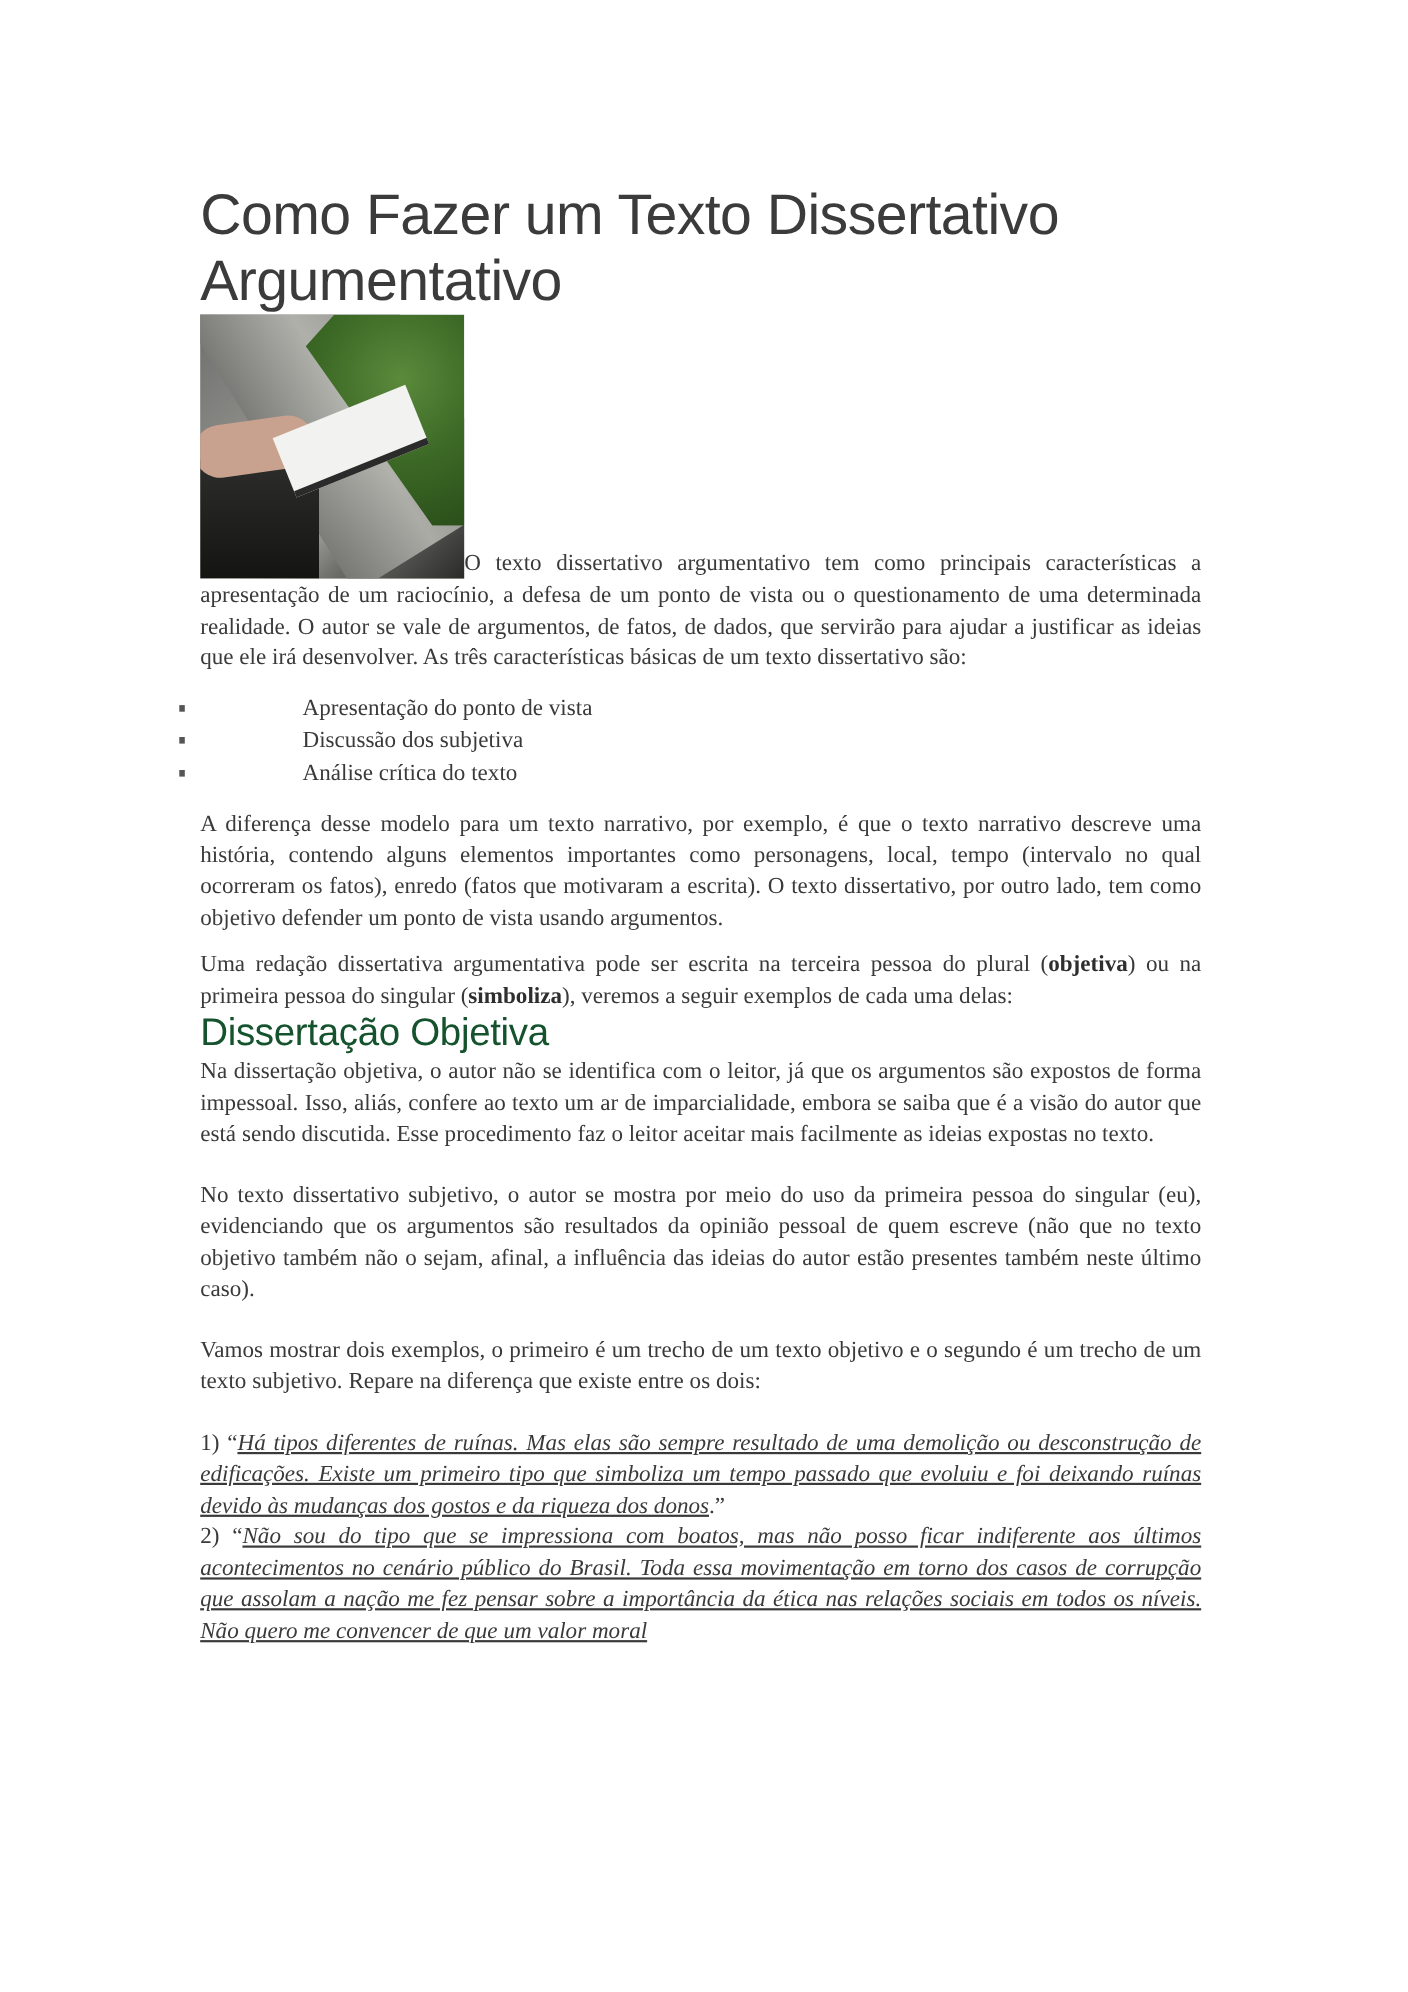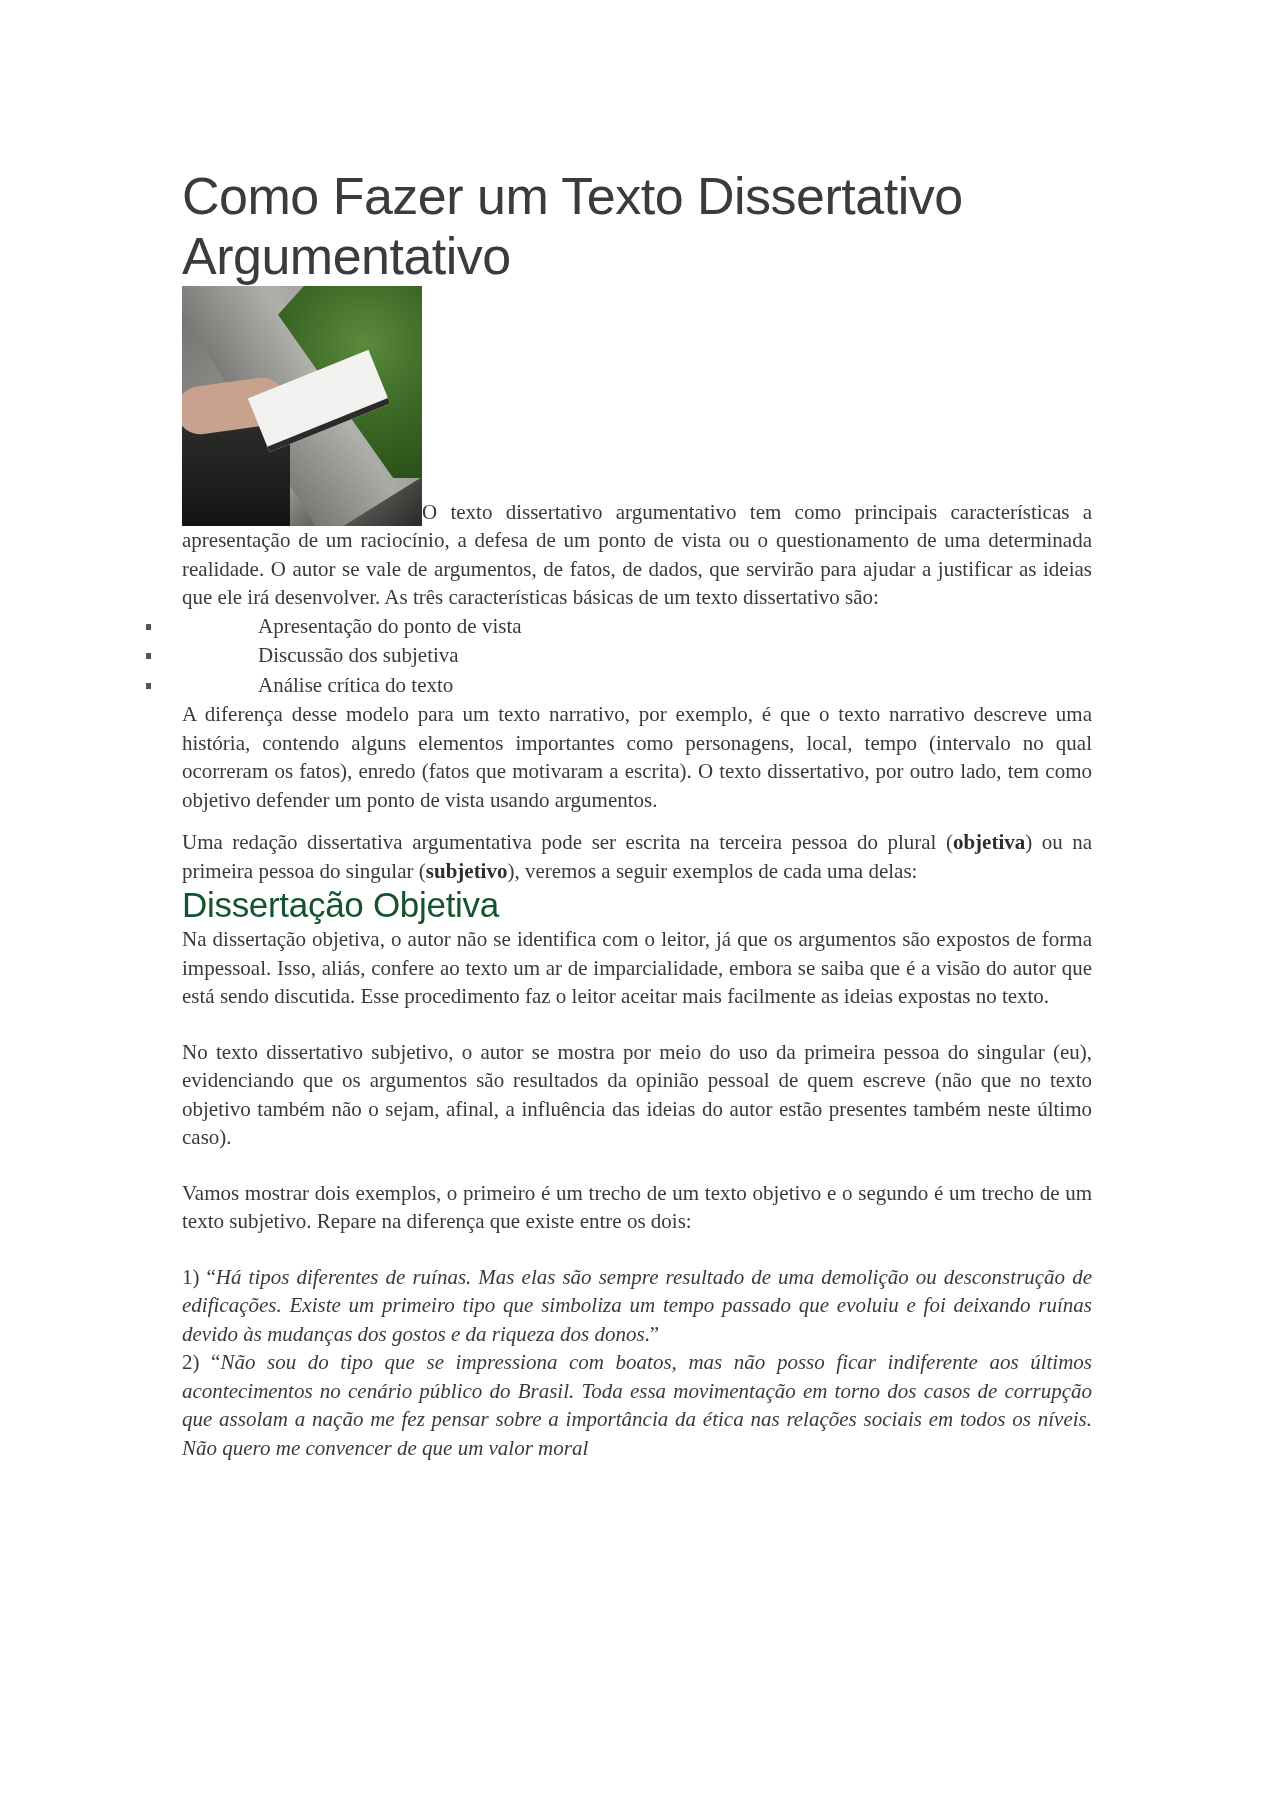--- a/index.html
+++ b/index.html
@@ -10,27 +10,27 @@
   .photo { display: inline-block; width: 240px; height: 240px; vertical-align: bottom; position: relative; overflow: hidden;
            background: linear-gradient(135deg, #6e6e6e 0%, #8a8a86 30%, #bdbdb8 55%, #6b6b68 75%, #2a2a28 100%); }
   .photo .green { position: absolute; right: 0; top: 0; width: 60%; height: 80%;
            background: radial-gradient(circle at 60% 30%, #5b8a3c 0%, #3d6a26 45%, #274a18 100%);
            clip-path: polygon(18% 0, 100% 0, 100% 100%, 80% 100%, 0 15%); }
   .photo .rail { position: absolute; left: -10%; top: -5%; width: 70%; height: 130%; background: linear-gradient(90deg,#7a7a76,#b5b5b0,#8f8f8b); transform: rotate(-32deg); transform-origin: top left; opacity: 0.9; }
   .photo .book { position: absolute; left: 72px; top: 86px; width: 130px; height: 52px; background: #f2f2f0; transform: rotate(-22deg); border-bottom: 6px solid #2b2b2b; }
   .photo .hand { position: absolute; left: -6px; top: 96px; width: 110px; height: 48px; border-radius: 24px; background: #c9a28f; transform: rotate(-8deg); }
   .photo .dark { position: absolute; left: 0; bottom: 0; width: 45%; height: 45%; background: linear-gradient(180deg,#2d2d2b,#141413); }
   p, .list li { font-family: "Liberation Serif", serif; font-size: 21px; line-height: 28.5px; color: #3a3a3a; margin: 0; text-align: justify; }
-  .list { list-style: none; margin: 0; padding: 0; }
+  .list { list-style: none; margin: 17px; padding: 0; }
   .list li { position: relative; padding-left: 76px; text-align: left; line-height: 29.5px; }
   .list li::before { content: ""; position: absolute; left: -36px; top: 12px; width: 5px; height: 6px; background: #555; }
   .gap { height: 14px; }
   .gap-l { height: 27px; }
   h2 { font-family: "Liberation Sans", sans-serif; font-size: 35px; line-height: 40px; font-weight: normal; color: #14532d; margin: 0; letter-spacing: -0.3px; }
-  .italic { font-style: italic; }
+  .italic { font-style: italic; text-decoration: underline; }
   b { font-weight: bold; color: #2e2e2e; }
 </style>
 </head>
 <body>
 
 <div class="page">
   <h1 class="title">Como Fazer um Texto Dissertativo Argumentativo</h1>
 
   <div class="intro">
     <p>
@@ -47,21 +47,21 @@
   <ul class="list">
     <li>Apresentação do ponto de vista</li>
     <li>Discussão dos subjetiva</li>
     <li>Análise crítica do texto</li>
   </ul>
 
   <p>A diferença desse modelo para um texto narrativo, por exemplo, é que o texto narrativo descreve uma história, contendo alguns elementos importantes como personagens, local, tempo (intervalo no qual ocorreram os fatos), enredo (fatos que motivaram a escrita). O texto dissertativo, por outro lado, tem como objetivo defender um ponto de vista usando argumentos.</p>
 
   <div class="gap"></div>
 
-  <p><span>Uma redação dissertativa argumentativa pode ser escrita na terceira pessoa do plural (</span><b>objetiva</b><span>) ou na primeira pessoa do singular (</span><b>subjetivo</b><span>), veremos a seguir exemplos de cada uma delas:</span></p>
+  <p><span>Uma redação dissertativa argumentativa pode ser escrita na terceira pessoa do plural (</span><b>objetiva</b><span>) ou na primeira pessoa do singular (</span><b>simboliza</b><span>), veremos a seguir exemplos de cada uma delas:</span></p>
 
   <h2>Dissertação Objetiva</h2>
   <p>Na dissertação objetiva, o autor não se identifica com o leitor, já que os argumentos são expostos de forma impessoal. Isso, aliás, confere ao texto um ar de imparcialidade, embora se saiba que é a visão do autor que está sendo discutida. Esse procedimento faz o leitor aceitar mais facilmente as ideias expostas no texto.</p>
 
   <div class="gap-l"></div>
 
   <p>No texto dissertativo subjetivo, o autor se mostra por meio do uso da primeira pessoa do singular (eu), evidenciando que os argumentos são resultados da opinião pessoal de quem escreve (não que no texto objetivo também não o sejam, afinal, a influência das ideias do autor estão presentes também neste último caso).</p>
 
   <div class="gap-l"></div>
 

